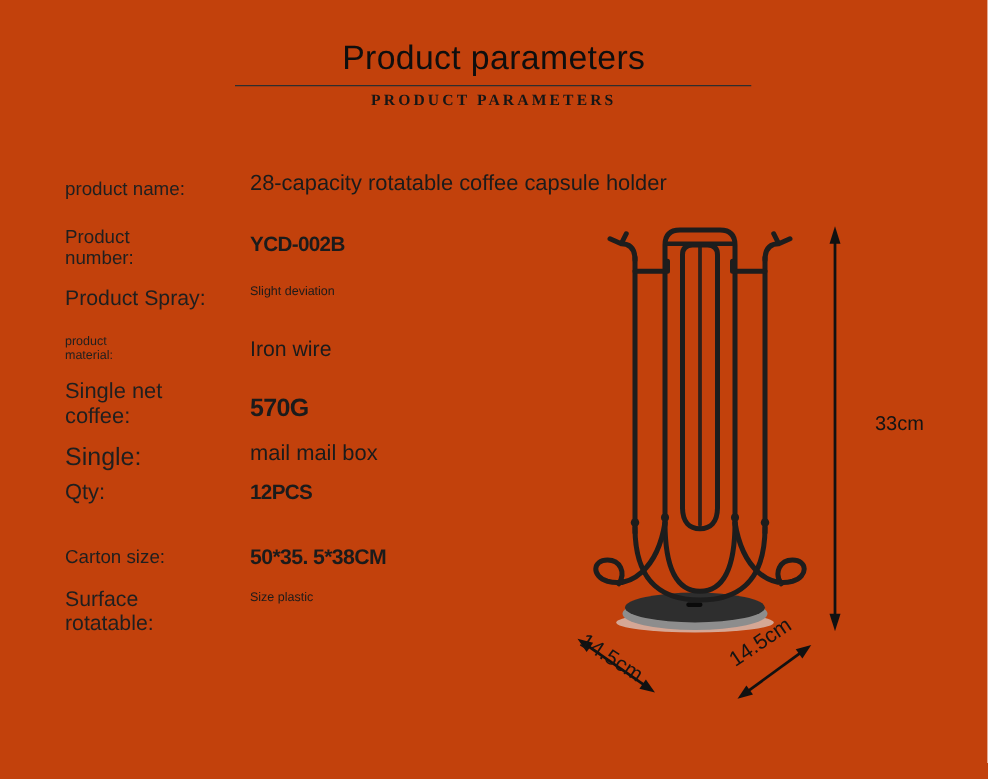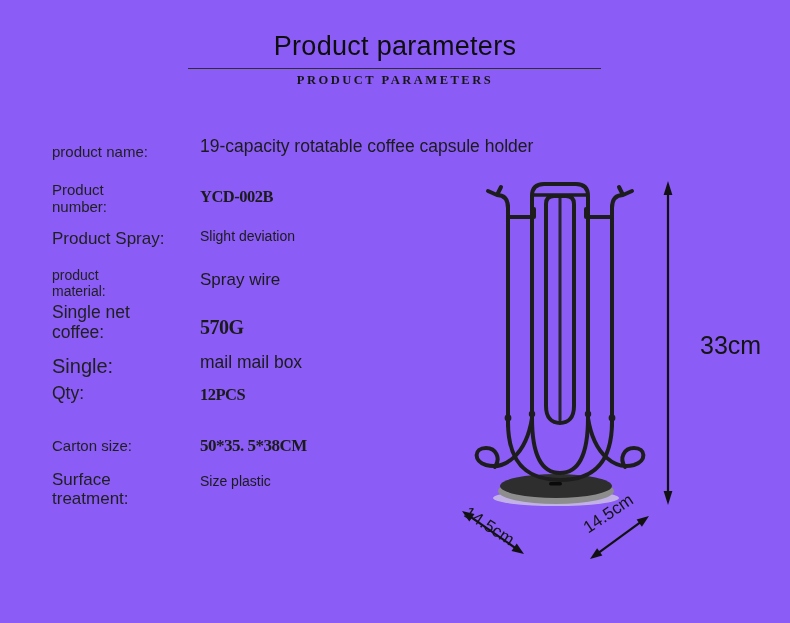--- a/index.html
+++ b/index.html
@@ -1,96 +1,96 @@
 <!DOCTYPE html>
 <html><head>
 <meta charset="utf-8">
 <style>
   html,body { margin:0; padding:0; background:#ffffff; }
   .page {
-    position:relative; width:790px; height:623px; background:#8b5cf6;
+    position:relative; width:790px; height:623px; background:#c2410c;
     font-family:"Liberation Sans", sans-serif; color:#1c1c1c; overflow:hidden;
   }
   .title {
     position:absolute; top:31px; left:0; width:100%; text-align:center;
     font-size:27px; font-weight:500; letter-spacing:.3px; color:#0e0e0e; margin:0;
   }
   .rule {
     position:absolute; top:68px; left:188px; width:413px; height:0;
     border-top:1.5px solid #2e2e2e;
   }
   .subtitle {
     position:absolute; top:73px; left:0; width:100%; text-align:center;
     font-family:"Liberation Serif", serif; font-weight:700; font-size:12.5px;
     letter-spacing:2.5px; color:#161616;
   }
   .spec-row { position:absolute; left:52px; }
   .lbl { white-space:pre-line; line-height:1.13; color:#1f1f1f; }
   .val { position:absolute; left:148px; white-space:nowrap; color:#1b1b1b; }
-  .mono { font-family:Liberation Serif, serif; font-weight:700; letter-spacing:-0.5px; }
+  .mono { font-family:Liberation Sans, sans-serif; font-weight:700; letter-spacing:-0.5px; }
   .fs15  { font-size:15px; }
-  .fs155 { font-size:14px; }
+  .fs155 { font-size:10px; }
   .fs16  { font-size:20px; }
   .fs165 { font-size:16.5px; }
   .fs17  { font-size:17px; }
   .fs175 { font-size:17.5px; }
   .product-svg { position:absolute; left:440px; top:168px; width:250px; height:405px; }
   .dim { position:absolute; font-size:17px; color:#141414; white-space:nowrap; }
-  .dim-h { left:700px; top:331px; font-size:25px; }
+  .dim-h { left:700px; top:331px; font-size:16px; }
   .dim-l { left:471px; top:503px; transform:rotate(33deg); transform-origin:0 0; }
   .dim-r { left:591px; top:518px; transform:rotate(-34deg); transform-origin:0 100%; }
 </style>
 </head>
 <body>
 
 <div class="page">
 
   <h1 class="title">Product parameters</h1>
   <div class="rule"></div>
   <div class="subtitle">PRODUCT PARAMETERS</div>
 
   <section>
     <div class="spec-row" style="top:144px">
       <div class="lbl fs15">product name:</div>
-      <div class="val fs175" style="top:-8px">19-capacity rotatable coffee capsule holder</div>
+      <div class="val fs175" style="top:-8px">28-capacity rotatable coffee capsule holder</div>
     </div>
     <div class="spec-row" style="top:182px">
       <div class="lbl fs15">Product
 number:</div>
       <div class="val mono fs165" style="top:5px">YCD-002B</div>
     </div>
     <div class="spec-row" style="top:229px">
       <div class="lbl fs17">Product Spray:</div>
       <div class="val fs155" style="top:-1px">Slight deviation</div>
     </div>
     <div class="spec-row" style="top:268px">
       <div class="lbl fs155">product
 material:</div>
-      <div class="val fs17" style="top:2px">Spray wire</div>
+      <div class="val fs17" style="top:2px">Iron wire</div>
     </div>
     <div class="spec-row" style="top:303px">
       <div class="lbl fs175">Single net
 coffee:</div>
       <div class="val mono fs16" style="top:13px">570G</div>
     </div>
     <div class="spec-row" style="top:355px">
       <div class="lbl fs16">Single:</div>
       <div class="val fs175" style="top:-3px">mail mail box</div>
     </div>
     <div class="spec-row" style="top:384px">
       <div class="lbl fs175">Qty:</div>
       <div class="val mono fs165" style="top:1px">12PCS</div>
     </div>
     <div class="spec-row" style="top:438px">
       <div class="lbl fs15">Carton size:</div>
       <div class="val mono fs17" style="top:-2px">50*35. 5*38CM</div>
     </div>
     <div class="spec-row" style="top:470px">
       <div class="lbl fs17">Surface
-treatment:</div>
+rotatable:</div>
       <div class="val fs155" style="top:3px">Size plastic</div>
     </div>
   </section>
 
   <figure style="margin:0">
     <svg class="product-svg" viewBox="0 0 250 405">
 
       <ellipse cx="116" cy="330" rx="63" ry="8" fill="#dedede" opacity="0.65"></ellipse>
       <ellipse cx="116" cy="323" rx="58" ry="13" fill="#8d8d8d"></ellipse>
       <ellipse cx="116" cy="318" rx="56" ry="12" fill="#2e2e2e"></ellipse>

